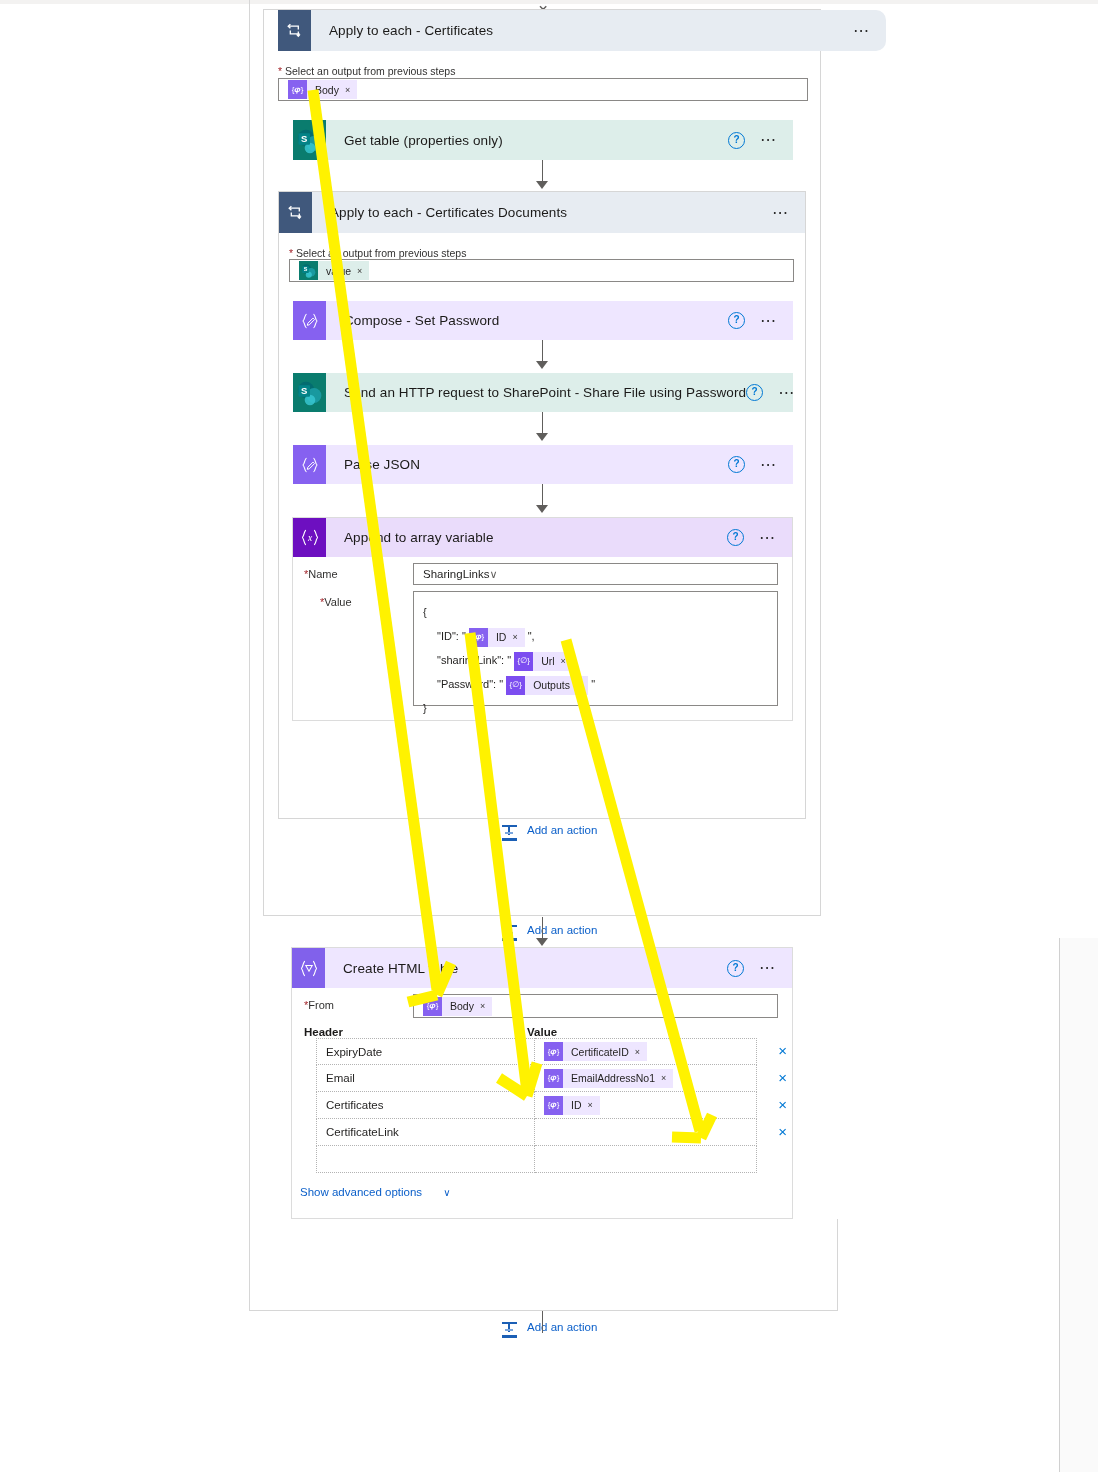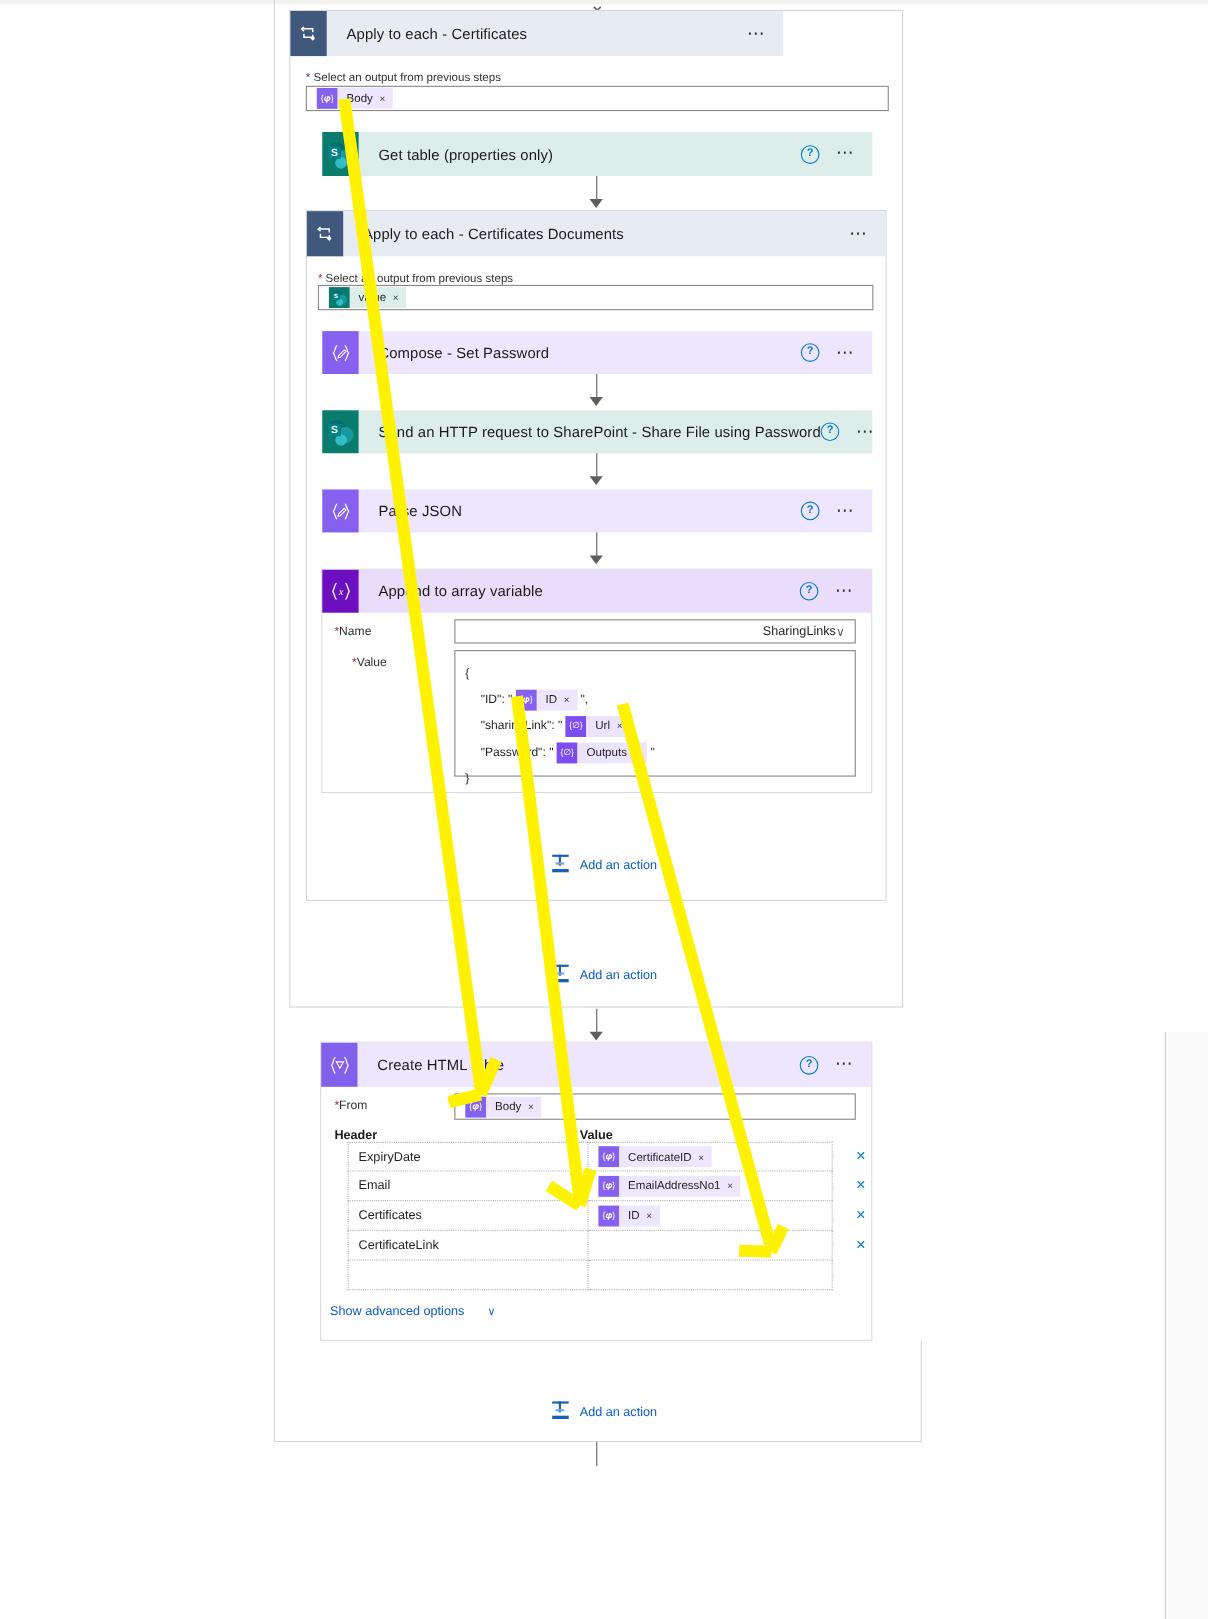--- a/index.html
+++ b/index.html
@@ -46,21 +46,21 @@
 
   
   .req-label{position:absolute;font-size:10.5px;color:#323130;white-space:nowrap;}
   .req-label .star{color:#a4262c;}
   .field-label{position:absolute;font-size:11px;color:#323130;white-space:nowrap;}
   .field-label .star{color:#a4262c;}
 
   
   .input-box{position:absolute;box-sizing:border-box;border:1px solid #8a8886;background:#ffffff;display:flex;align-items:center;}
   .combo{position:absolute;box-sizing:border-box;border:1px solid #8a8886;background:#fff;display:flex;align-items:center;
-         justify-content:flex-end;padding:0 9px;font-size:11.5px;color:#201f1e;}
+         justify-content:flex-start;padding:0 9px;font-size:11.5px;color:#201f1e;}
   .combo .chevd{color:#605e5c;font-size:11px;}
   .value-area{position:absolute;box-sizing:border-box;border:1px solid #8a8886;background:#fff;font-size:11px;color:#201f1e;}
 
   
   .token{display:inline-flex;align-items:center;height:19px;vertical-align:middle;
          font-size:10.5px;color:#201f1e;white-space:nowrap;}
   .token .tk-ico{width:19px;height:19px;flex:0 0 19px;display:flex;align-items:center;justify-content:center;
                  font-size:8px;color:#fff;}
   .token .tk-txt{padding:0 7px 0 8px;height:19px;display:flex;align-items:center;gap:6px;}
   .token .tk-x{font-size:9px;color:#3b3a39;}
@@ -76,21 +76,21 @@
   .grid{position:absolute;box-sizing:border-box;}
   .grow{position:relative;box-sizing:border-box;height:27px;display:flex;align-items:center;}
   .gcell{box-sizing:border-box;height:27px;display:flex;align-items:center;border:1px dotted #b3b3b3;
          font-size:11.5px;color:#201f1e;padding-left:9px;}
   .gcell.c1{width:219px;}
   .gcell.c2{width:222px;border-left:none;}
   .grow + .grow .gcell{border-top:none;}
   .gdel{position:absolute;right:-30px;top:5px;color:#0078d4;font-size:15px;line-height:15px;}
 
   
-  .addaction{position:absolute;display:flex;align-items:flex-end;gap:9px;font-size:11.5px;color:#0b5fc9;}
+  .addaction{position:absolute;display:flex;align-items:flex-start;gap:9px;font-size:11.5px;color:#0b5fc9;margin-top:48px;}
   .aa-icon{width:17px;height:17px;position:relative;}
   .aa-icon i{position:absolute;background:#1b5fb5;display:block;}
   .showadv{position:absolute;font-size:11.5px;color:#0b5fc9;display:flex;align-items:center;gap:21px;}
 
   
   .sp-glyph{width:33px;height:33px;position:relative;display:block;}
 
   
   .anno{position:absolute;left:0;top:0;width:1098px;height:1472px;pointer-events:none;}
 </style>
@@ -98,21 +98,21 @@
 <body>
 
 <div class="top-strip"></div>
 <div class="left-rule"></div>
 <div class="right-panel-fill"></div>
 <div class="right-panel-edge"></div>
 
 <div class="chev" style="left:536px;top:-4px;">⌄</div>
 <div class="scope" style="left:263px;top:9px;width:558px;height:907px;"></div>
 
-<div class="card card-head scope-head" style="left:264px;top:10px;width:448px;">
+<div class="card card-head scope-head" style="left:278px;top:10px;width:608px;border-radius:10px;">
   <div class="card-icon">
     <svg width="17" height="17" viewBox="0 0 17 17" aria-hidden="true">
       <path d="M3 4.2h9.3v3.2" fill="none" stroke="#ffffff" stroke-width="1.3"></path>
       <path d="M13.6 11.8H4.3V8.6" fill="none" stroke="#ffffff" stroke-width="1.3"></path>
       <path d="M4.4 2.3 2.2 4.3l2.2 2" fill="none" stroke="#ffffff" stroke-width="1.3"></path>
       <path d="M12.3 9.6v4.2M10.6 12.4l1.7 1.8 1.7-1.8" fill="none" stroke="#ffffff" stroke-width="1.3"></path>
     </svg>
   </div>
   <div class="card-title">Apply to each - Certificates</div>
   <div class="card-right">

